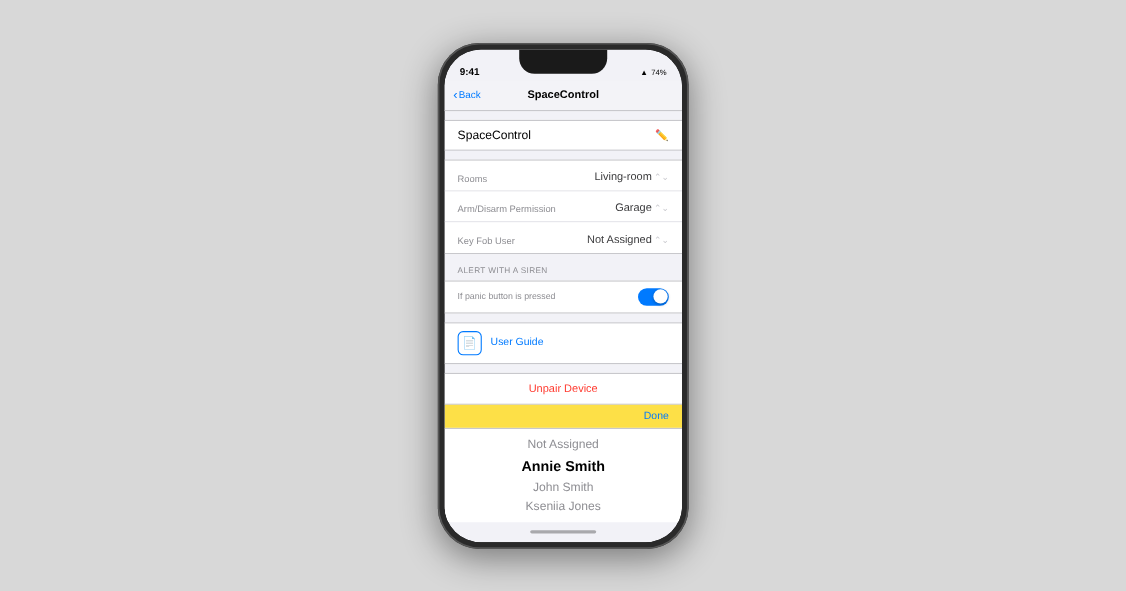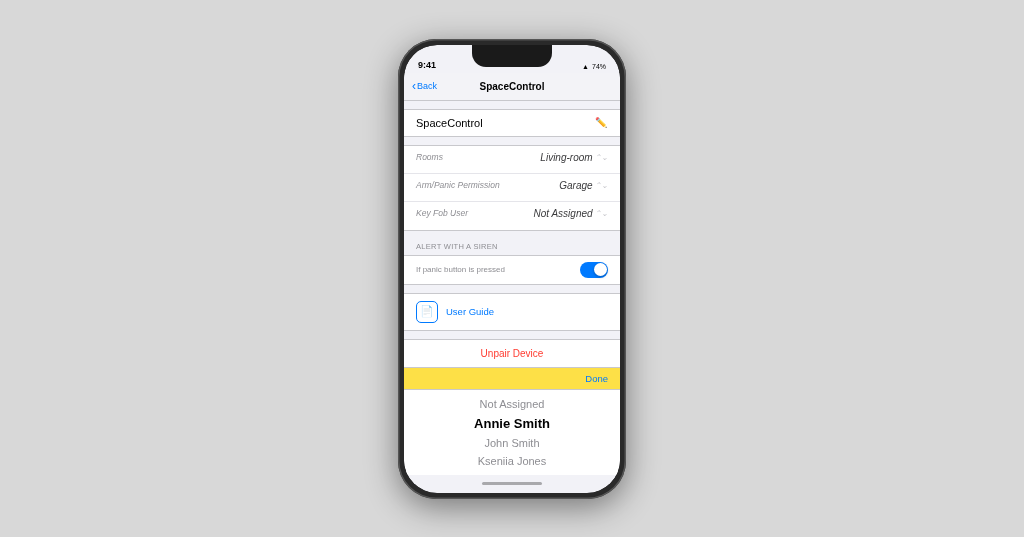--- a/index.html
+++ b/index.html
@@ -170,26 +170,25 @@
     
     .settings-group {
       background: #fff;
       margin-top: 8px;
       border-top: 0.5px solid #c8c8cc;
       border-bottom: 0.5px solid #c8c8cc;
     }
 
     .settings-row {
       display: flex;
-      align-items: flex-start;
+      align-items: flex-end;
       justify-content: space-between;
       padding: 6px 12px;
       border-bottom: 0.5px solid #e5e5ea;
       min-height: 28px;
-      font-style: italic;
     }
 
     .settings-row:last-child {
       border-bottom: none;
     }
 
     .row-label {
       font-size: 8.5px;
       color: #8e8e93;
     }
@@ -410,21 +409,21 @@
 
             <div class="settings-row">
               <span class="row-label">Rooms</span>
               <div class="row-value">
                 <span class="row-value-selected">Living-room</span>
                 <span class="chevron">⌃⌄</span>
               </div>
             </div>
 
             <div class="settings-row">
-              <span class="row-label">Arm/Panic Permission</span>
+              <span class="row-label">Arm/Disarm Permission</span>
               <div class="row-value">
                 <span class="row-value-selected">Garage</span>
                 <span class="chevron">⌃⌄</span>
               </div>
             </div>
 
             <div class="settings-row highlight-row">
               <span class="row-label">Key Fob User</span>
               <div class="row-value">
                 <span class="row-value-selected">Not Assigned</span>

